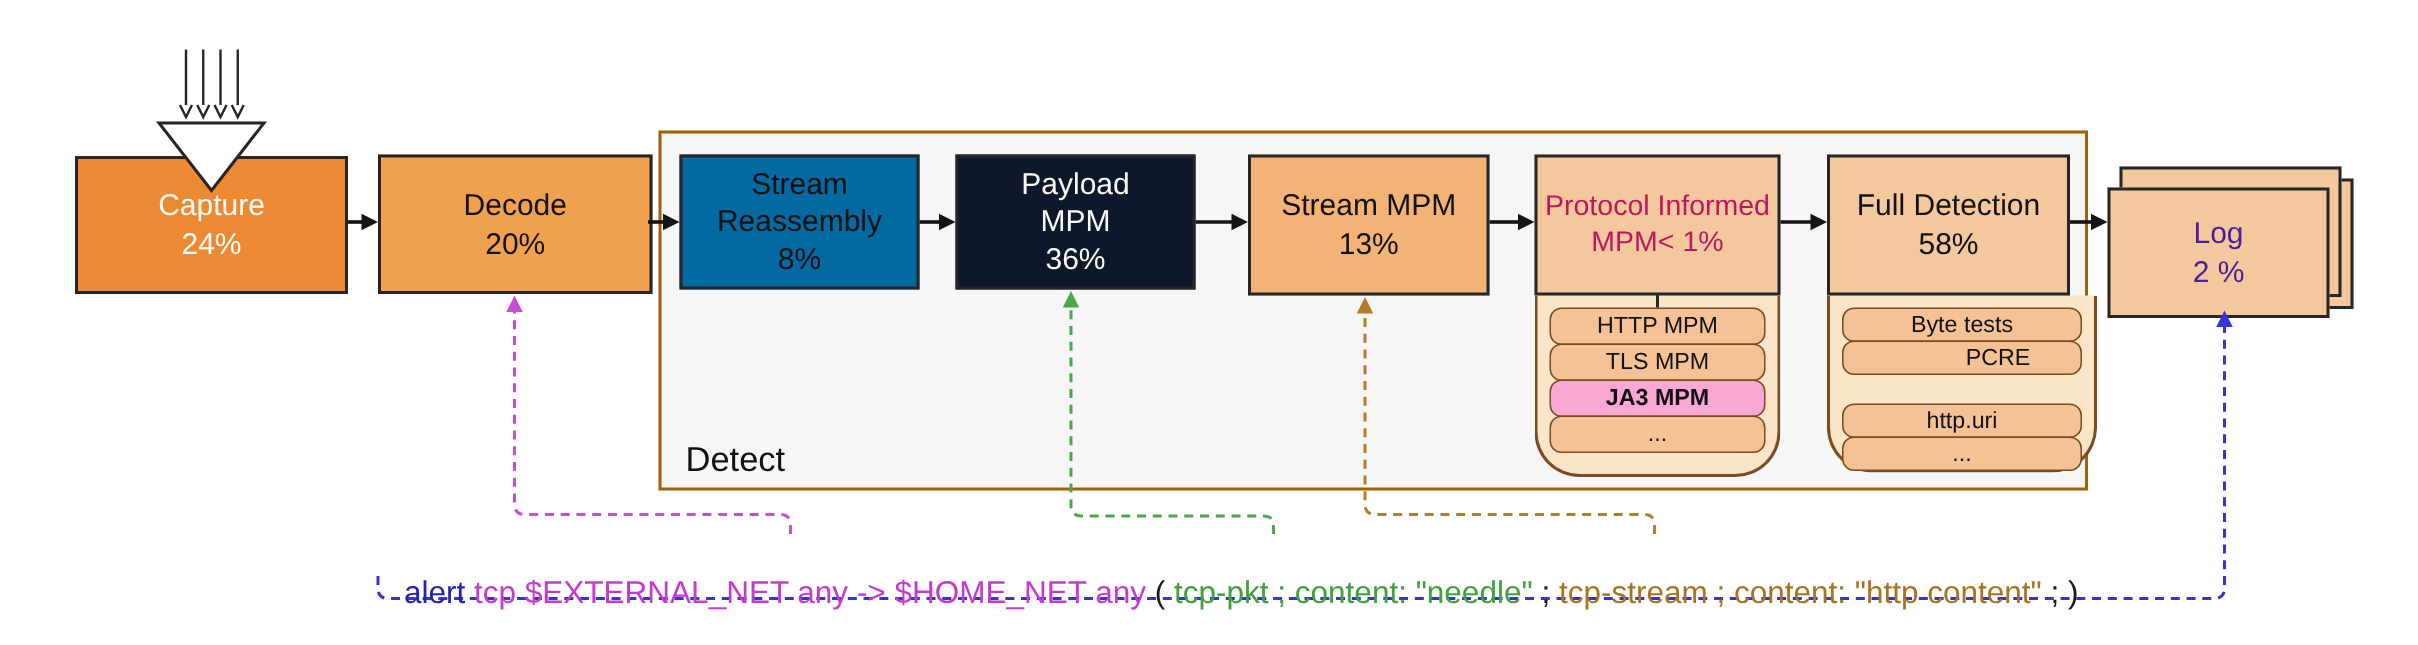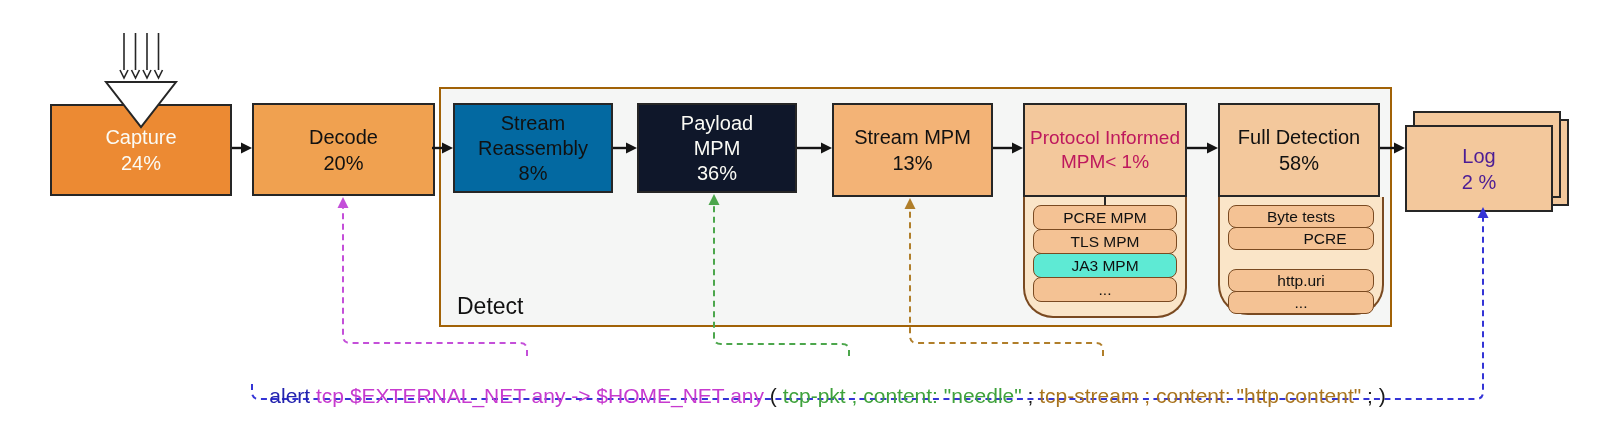--- a/index.html
+++ b/index.html
@@ -60,30 +60,30 @@
 8%</div>
 
   <div class="box" style="left: 637px; top: 103px; width: 160px; height: 90px; line-height: 25px; background-color: #0f172a; color: rgb(251, 251, 245);">Payload
 MPM
 36%</div>
 
   <div class="box" style="left: 832px; top: 103px; width: 161px; height: 94px; background-color: rgb(243, 179, 118); color: rgb(17, 17, 17);">Stream MPM
 13%</div>
 
   <div class="subcontainer" style="left: 1023px; top: 197px; width: 164px; height: 121px; background-color: rgb(250, 229, 200); border-color: rgb(122, 74, 33);">
-    <div class="subrow" style="background-color: rgb(244, 194, 148); border-color: rgb(122, 74, 33);">PCRE MPM</div>
+    <div class="subrow" style="background-color: rgb(244, 194, 148); border-color: rgb(122, 74, 33);">HTTP MPM</div>
     <div class="subrow" style="background-color: rgb(244, 194, 148); border-color: rgb(122, 74, 33);">TLS MPM</div>
-    <div class="subrow" style="background-color: #5eead4; border-color: rgb(122, 74, 33);">JA3 MPM</div>
+    <div class="subrow" style="background-color: #f9a8d4; border-color: rgb(122, 74, 33); font-weight: bold;">JA3 MPM</div>
     <div class="subrow" style="background-color: rgb(244, 194, 148); border-color: rgb(122, 74, 33);">...</div>
   </div>
   <div class="box" style="left: 1023px; top: 103px; width: 164px; height: 94px; font-size: 19px; line-height: 24px; background-color: rgb(243, 200, 156); color: #be185d;">Protocol Informed
 MPM&lt; 1%</div>
   <div class="tick" style="left:1104px;top:196px"></div>
 
-  <div class="subcontainer" style="left: 1218px; top: 197px; width: 166px; height: 118px; background-color: rgb(250, 229, 200); border-color: rgb(122, 74, 33);">
+  <div class="subcontainer" style="left: 1218px; top: 197px; width: 180px; height: 118px; background-color: rgb(250, 229, 200); border-color: rgb(122, 74, 33);">
     <div class="subrow" style="background-color: rgb(244, 194, 148); border-color: rgb(122, 74, 33);">Byte tests</div>
     <div class="subrow" style="background-color: rgb(244, 194, 148); border-color: rgb(122, 74, 33); padding-left: 48px;">PCRE</div>
     <div class="subrow" style="background-color: rgb(244, 194, 148); border-color: rgb(122, 74, 33); margin-top: 20px;">http.uri</div>
     <div class="subrow" style="background-color: rgb(244, 194, 148); border-color: rgb(122, 74, 33);">...</div>
   </div>
   <div class="box" style="left: 1218px; top: 103px; width: 162px; height: 94px; background-color: rgb(243, 200, 156); color: rgb(17, 17, 17);">Full Detection
 58%</div>
 
   <div class="box" style="left: 1421px; top: 119px; width: 148px; height: 87px; background-color: rgb(243, 200, 156);"></div>
   <div class="box" style="left: 1413px; top: 111px; width: 148px; height: 87px; background-color: rgb(243, 200, 156);"></div>

